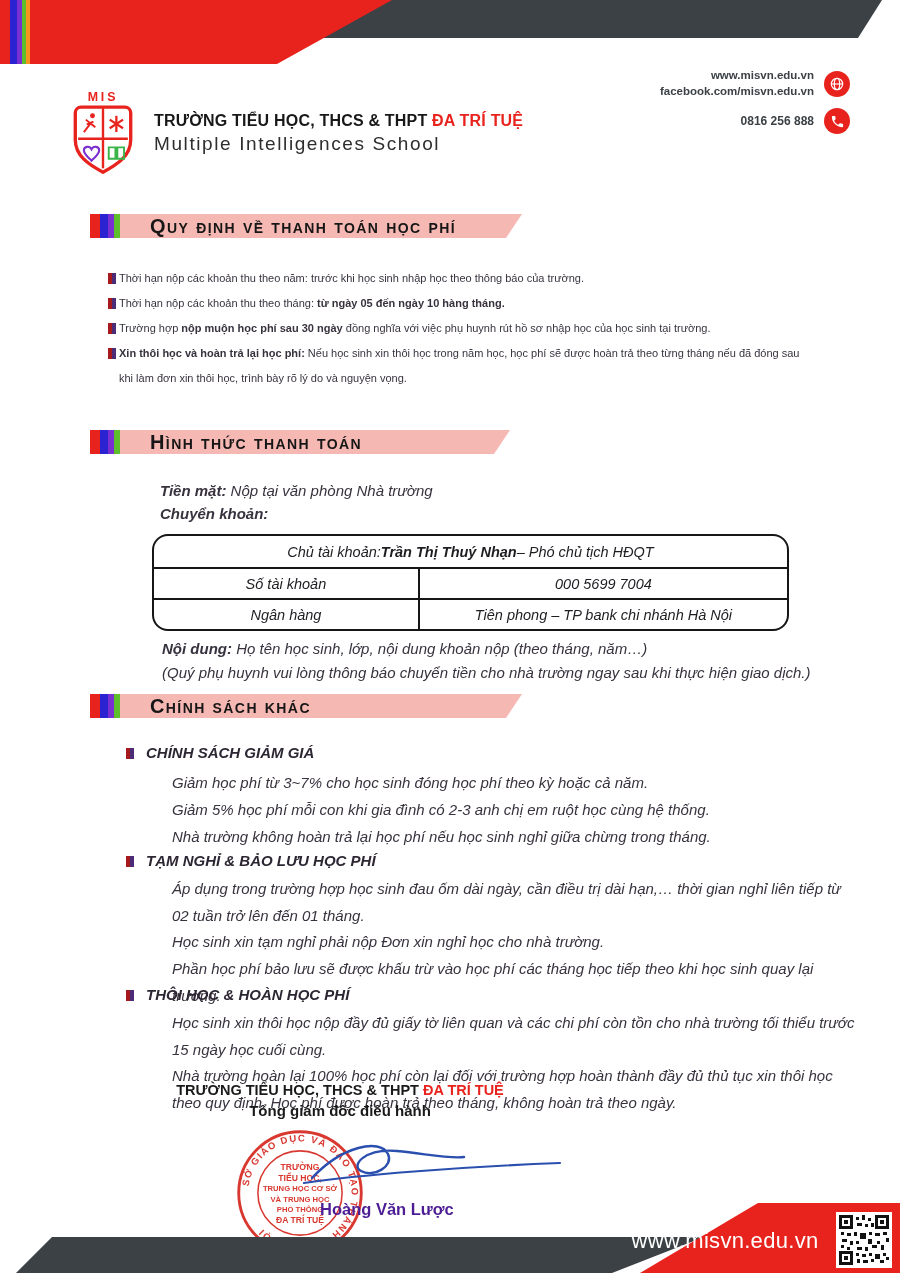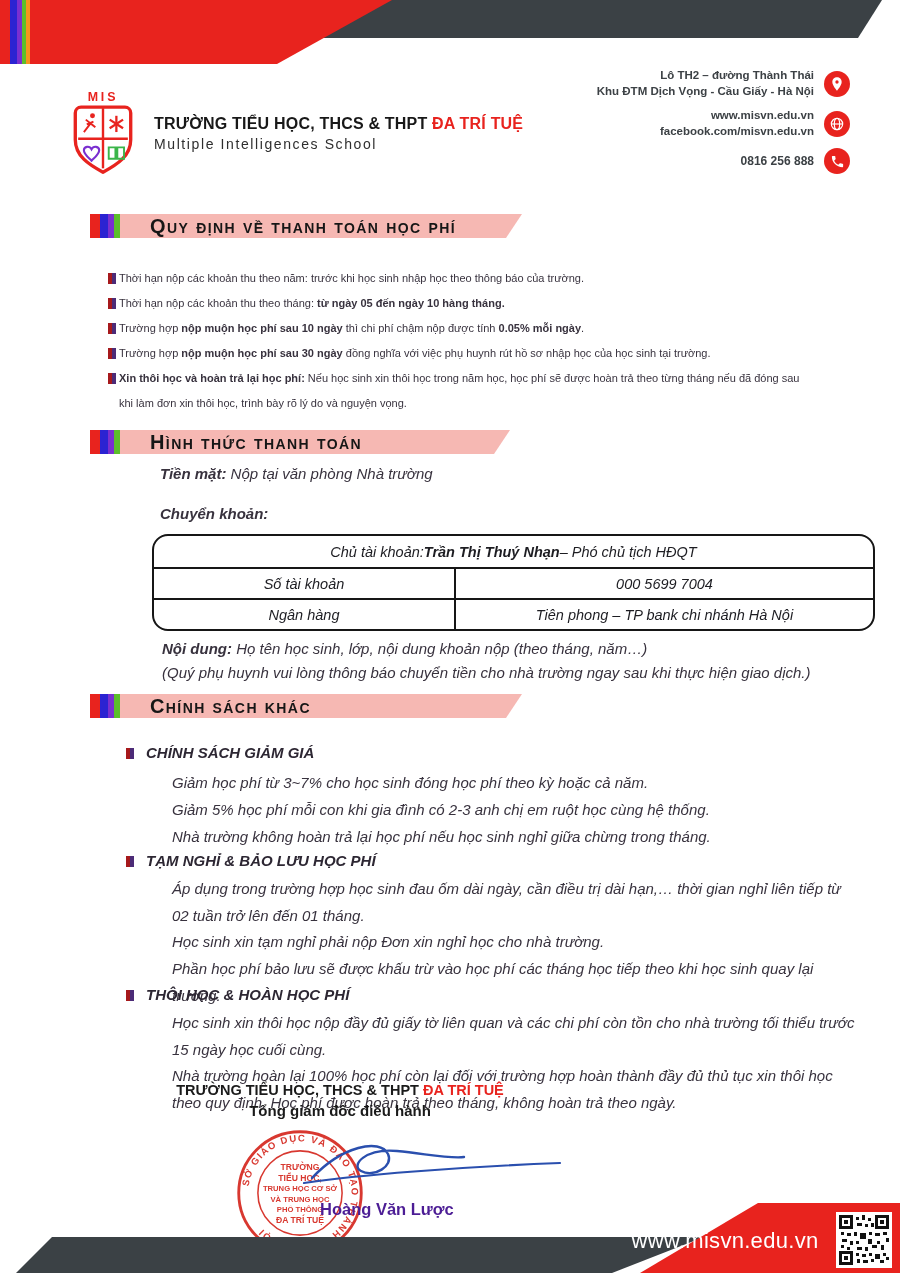--- a/index.html
+++ b/index.html
@@ -19,21 +19,21 @@
   .red-band{position:absolute;left:30px;top:0;width:362px;height:64px;background:var(--red);
     clip-path:polygon(0 0,100% 0,calc(100% - 115px) 100%,0 100%);z-index:2}
   .dark-band{position:absolute;left:300px;top:0;width:582px;height:38px;background:var(--dark);
     clip-path:polygon(40px 0,100% 0,calc(100% - 24px) 100%,0 100%);z-index:1}
 
   
   .header{position:absolute;left:72px;top:82px;right:50px;display:flex;justify-content:space-between;align-items:flex-start}
   .logo-row{display:flex;align-items:center;gap:20px;margin-top:8px}
   .logo-name .vn{font-size:16px;font-weight:bold;letter-spacing:.2px;color:#181818;white-space:nowrap}
   .logo-name .vn .rb{color:var(--red)}
-  .logo-name .en{font-size:14px;letter-spacing:1.6px;color:#2e2e2e;margin-top:3px}
+  .logo-name .en{font-size:19px;letter-spacing:1.6px;color:#2e2e2e;margin-top:3px}
   .contact{display:flex;flex-direction:column;gap:9px;align-items:flex-end;margin-top:-14px}
   .c-row{display:flex;align-items:center;gap:10px}
   .c-text{text-align:right;font-size:11.5px;font-weight:bold;color:#3c4145;line-height:1.35}
   .cicon{width:26px;height:26px;border-radius:50%;background:var(--red);display:flex;align-items:center;justify-content:center;flex:0 0 auto}
   .cicon svg{display:block}
 
   
   .banner{position:absolute;height:24px;display:flex;align-items:stretch}
   .banner .stripes{display:flex;height:100%}
   .banner .stripes span{display:block;height:100%}
@@ -42,21 +42,21 @@
   .banner h2{font-size:20px;font-weight:bold;color:#161616;font-variant:small-caps;letter-spacing:1.4px}
   .b{font-weight:bold}
   .rb{font-weight:bold;color:var(--red)}
   .bullets{position:absolute;left:108px;top:266px;width:702px;list-style:none}
   .bullets li{position:relative;padding-left:11px;font-size:11px;line-height:25px;color:var(--ink)}
   .bullets li .marker{position:absolute;left:0;top:7px;width:8px;height:11px;
     background:linear-gradient(90deg,#a6191c 55%,#4c2b77 55%)}
   .line{position:absolute;font-style:italic;font-size:15px;color:var(--ink)}
 
   
-  .bank-table{position:absolute;left:152px;top:534px;width:723px;border:2px solid #161616;border-radius:16px;overflow:hidden;background:#fff}
+  .bank-table{position:absolute;left:152px;top:534px;width:637px;border:2px solid #161616;border-radius:16px;overflow:hidden;background:#fff}
   .bt-row{display:grid;grid-template-columns:42% 58%;height:31px;font-style:italic;font-size:14.5px;color:#1d1d22}
   .bt-row.span{grid-template-columns:100%}
   .bt-row + .bt-row{border-top:2px solid #161616}
   .bt-cell{display:flex;align-items:center;justify-content:center;text-align:center;padding:0 8px}
   .bt-row:not(.span) .bt-cell:first-child{border-right:2px solid #161616}
 
   
   .sub-head{position:absolute;left:126px;font-style:italic;font-weight:bold;font-size:15px;color:#2d2733;
     padding-left:20px}
   .sub-head .marker{position:absolute;left:0;top:4px;width:8px;height:11px;
@@ -121,31 +121,20 @@
         <div class="vn">
           <span>TRƯỜNG TIỂU HỌC, THCS &amp; THPT </span><span class="rb">ĐA TRÍ TUỆ</span>
         </div>
         <div class="en">Multiple Intelligences School</div>
       </div>
     </div>
 
     <div class="contact">
       <div class="c-row">
         <div class="c-text">
-          <div>Lô TH2 – đường Thành Thái</div>
-          <div>Khu ĐTM Dịch Vọng - Cầu Giấy - Hà Nội</div>
-        </div>
-        <span class="cicon">
-          <svg width="16" height="16" viewBox="0 0 24 24">
-              <path fill="#fff" fill-rule="evenodd" d="M12 2C8.13 2 5 5.13 5 9c0 5.25 7 13 7 13s7-7.75 7-13c0-3.87-3.13-7-7-7zm0 9.5A2.5 2.5 0 1 1 12 6.5a2.5 2.5 0 0 1 0 5z"></path>
-            </svg>
-        </span>
-      </div>
-      <div class="c-row">
-        <div class="c-text">
           <div>www.misvn.edu.vn</div>
           <div>facebook.com/misvn.edu.vn</div>
         </div>
         <span class="cicon">
           <svg width="16" height="16" viewBox="0 0 24 24" fill="none" stroke="#fff" stroke-width="1.8">
             <circle cx="12" cy="12" r="8.5"></circle>
               <line x1="3.5" y1="12" x2="20.5" y2="12"></line>
               <ellipse cx="12" cy="12" rx="4" ry="8.5"></ellipse>
           </svg>
         </span>
@@ -171,38 +160,38 @@
       <span style="width:6px;background:#5cbf2b"></span>
     </div>
     <div class="pink">
         <h2>Quy định về thanh toán học phí</h2>
       </div>
   </div>
 
   <ul class="bullets">
     <li><span class="marker"></span><span><span>Thời hạn nộp các khoản thu theo năm: trước khi học sinh nhập học theo thông báo của trường.</span></span></li>
     <li><span class="marker"></span><span><span>Thời hạn nộp các khoản thu theo tháng: </span><span class="b">từ ngày 05 đến ngày 10 hàng tháng.</span></span></li>
-    <li><span class="marker"></span><span><span>Trường hợp </span><span class="b">nộp muộn học phí sau 10 ngày</span><span> thì chi phí chậm nộp được tính </span><span class="b">0.05% mỗi ngày</span><span>.</span></span></li>
+    <li><span class="marker"></span></li>
     <li><span class="marker"></span><span><span>Trường hợp </span><span class="b">nộp muộn học phí sau 30 ngày</span><span> đồng nghĩa với việc phụ huynh rút hồ sơ nhập học của học sinh tại trường.</span></span></li>
     <li><span class="marker"></span><span><span class="b">Xin thôi học và hoàn trả lại học phí: </span><span>Nếu học sinh xin thôi học trong năm học, học phí sẽ được hoàn trả theo từng tháng nếu đã đóng sau khi làm đơn xin thôi học, trình bày rõ lý do và nguyện vọng.</span></span></li>
   </ul>
 
   <div class="banner" style="left:90px;top:430px;width:420px">
     <div class="stripes">
       <span style="width:10px;background:#e8231e"></span>
       <span style="width:8px;background:#2b23d2"></span>
       <span style="width:6px;background:#7a2fd0"></span>
       <span style="width:6px;background:#5cbf2b"></span>
     </div>
     <div class="pink">
         <h2>Hình thức thanh toán</h2>
       </div>
   </div>
 
-  <div class="line" style="left:160px;top:465px"><span class="b">Tiền mặt: </span><span>Nộp tại văn phòng Nhà trường</span></div>
+  <div class="line" style="left:160px;top:482px"><span class="b">Tiền mặt: </span><span>Nộp tại văn phòng Nhà trường</span></div>
   <div class="line" style="left:160px;top:505px"><span class="b">Chuyển khoản:</span></div>
 
   <div class="bank-table">
     <div class="bt-row span">
       <div class="bt-cell">
           <span>Chủ tài khoản: </span>
           <span class="b">Trần Thị Thuý Nhạn</span>
           <span> – Phó chủ tịch HĐQT</span>
         </div>
     </div>

